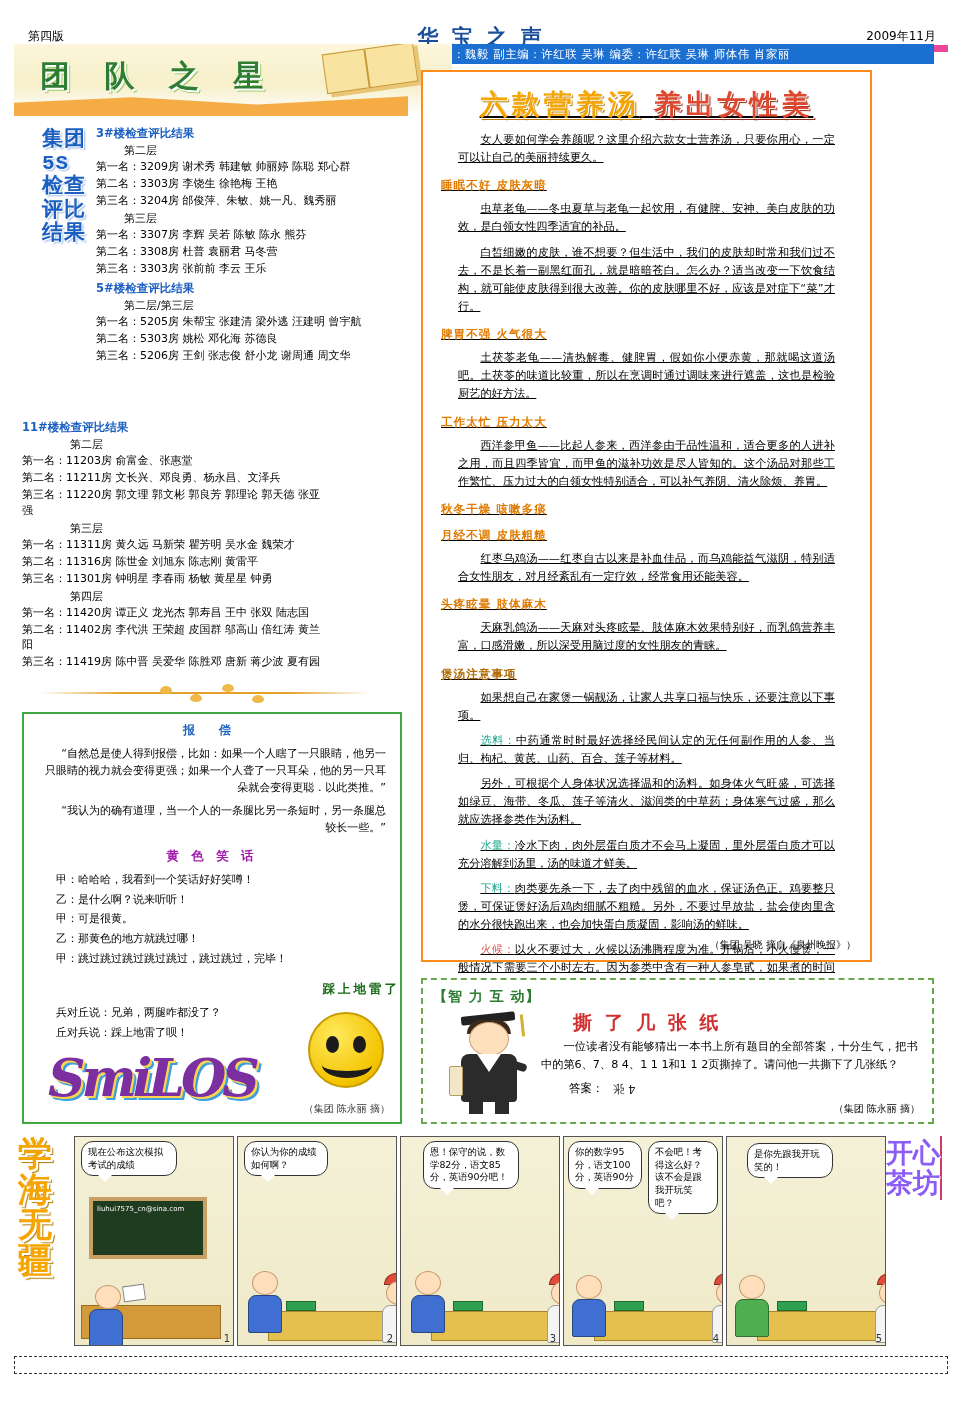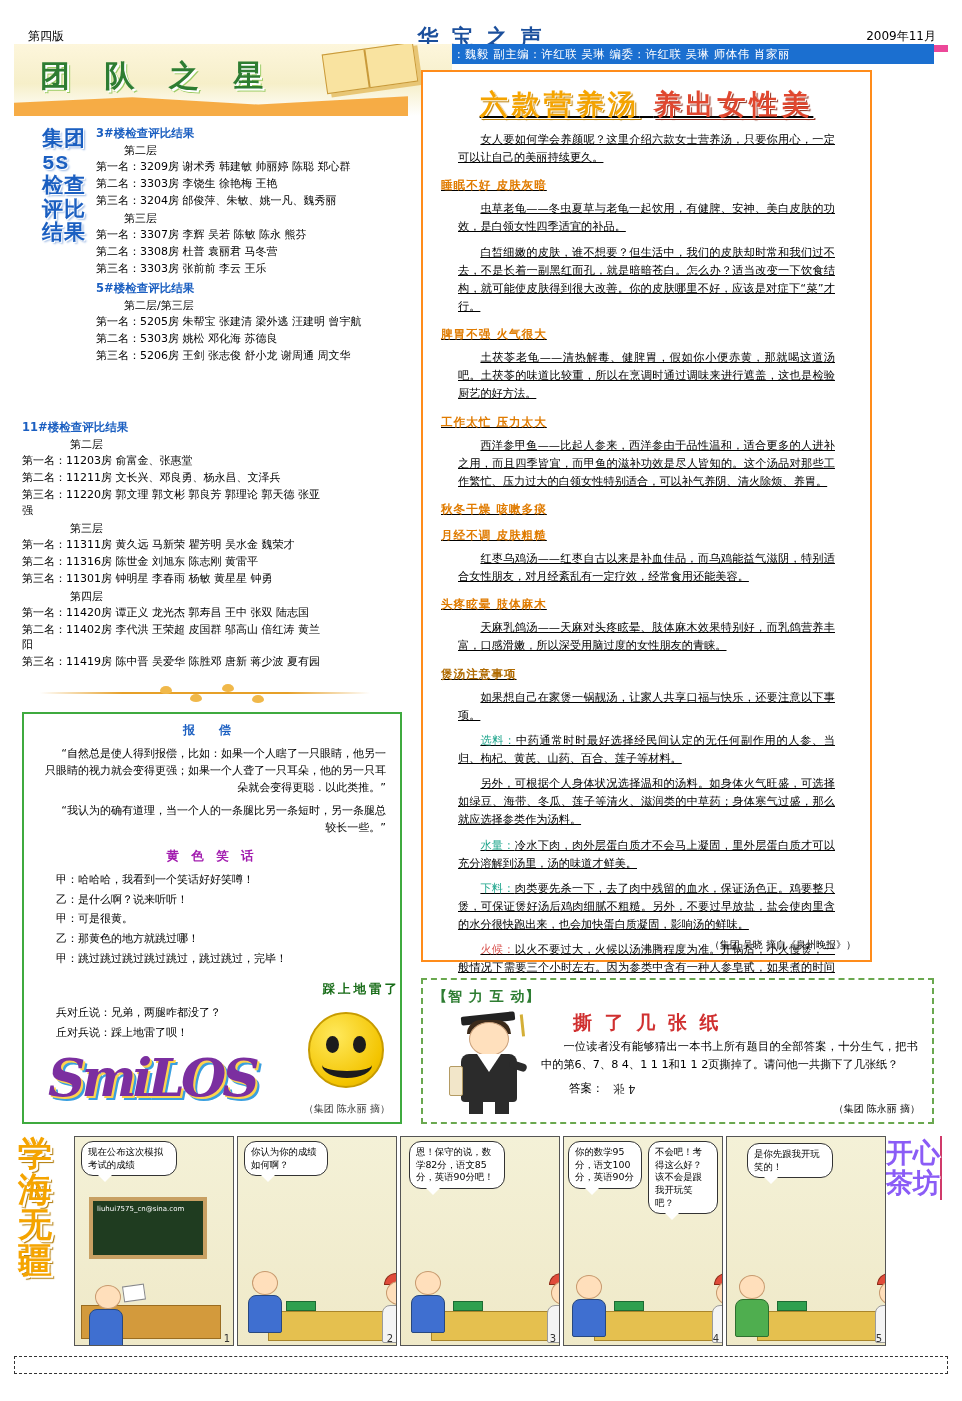--- a/index.html
+++ b/index.html
@@ -503,21 +503,21 @@
       <div class="fig" style="right:14px; bottom:40px;">
         <div class="hat-red" style="left:2px; top:-32px;"></div>
         <div class="h" style="left:4px; top:-24px;"></div>
         <div class="b white" style="left:0; top:0;"></div>
       </div>
       <div class="book-stack" style="left:48px; bottom:34px;"></div>
       <div class="num">2</div>
     </div>
 
     <div class="panel">
-      <div class="bubble" style="left:8px; top:4px; width:96px;">恩！保守的说，数学82分，语文85分，英语90分吧！</div>
+      <div class="bubble" style="left:22px; top:4px; width:96px;">恩！保守的说，数学82分，语文85分，英语90分吧！</div>
       <div class="desk2"></div>
       <div class="fig" style="left:10px; bottom:50px;">
         <div class="h" style="left:4px; top:-24px;"></div>
         <div class="b blue" style="left:0; top:0;"></div>
       </div>
       <div class="fig" style="right:12px; bottom:40px;">
         <div class="hat-red" style="left:2px; top:-32px;"></div>
         <div class="h" style="left:4px; top:-24px;"></div>
         <div class="b white" style="left:0; top:0;"></div>
       </div>

